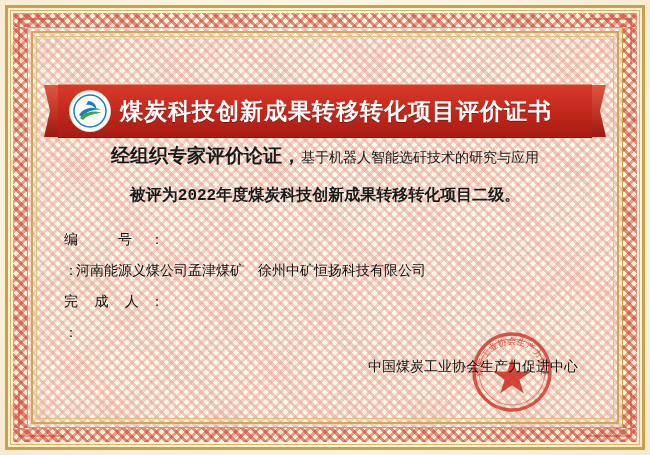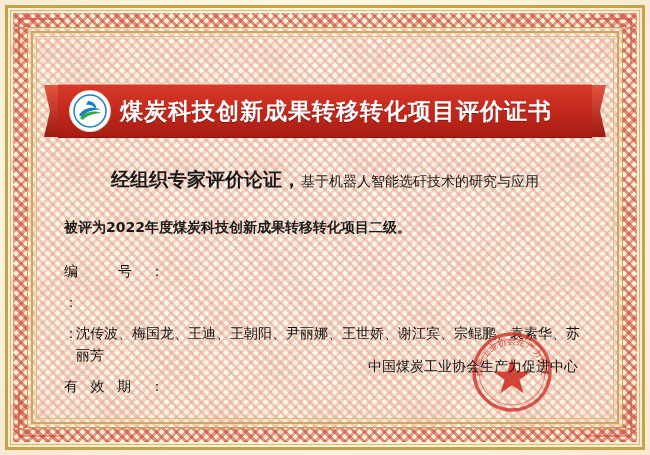--- a/index.html
+++ b/index.html
@@ -120,40 +120,41 @@
     font-weight: bold;
     letter-spacing: 1px;
     padding-right: 30px;
     text-shadow: 0 1px 0 rgba(0,0,0,.35);
     white-space: nowrap;
   }
 
   
   .body {
     position: absolute;
-    left: 64px; top: 166px;
+    left: 64px; top: 144px;
     width: 522px;
     color: #1a1a1a;
+    font-family: Liberation Mono, monospace;
   }
   .line1 {
     text-align: center;
     font-size: 14px;
     line-height: 26px;
     white-space: nowrap;
   }
   .line1 .big {
     font-size: 19px;
     font-weight: bold;
   }
   .line2 {
-    text-align: left;
-    font-size: 14px;
+    text-align: center;
+    font-size: 16px;
     font-weight: bold;
     line-height: 34px;
-    margin-top: 16px;
+    margin-top: 8px;
     white-space: nowrap;
   }
 
   .fields {
     margin-top: 16px;
     font-size: 14px;
     line-height: 22px;
   }
   .field-row {
     display: flex;
@@ -258,29 +259,29 @@
 
     <div class="fields">
 
       <div class="field-row">
         <div class="field-label">编　　号</div>
         <div class="field-colon">：</div>
       </div>
 
       <div class="field-row">
         <div class="field-colon">：</div>
+        <div class="field-value">河南能源义煤公司孟津煤矿　徐州中矿恒扬科技有限公司</div>
       </div>
 
       <div class="field-row">
+        <div class="field-label">完 成 人</div>
         <div class="field-colon">：</div>
-        <div class="field-value">沈传波、梅国龙、王迪、王朝阳、尹丽娜、王世娇、谢江宾、宗鲲鹏、袁素华、苏丽芳</div>
       </div>
 
       <div class="field-row">
-        <div class="field-label">有 效 期</div>
         <div class="field-colon">：</div>
       </div>
 
     </div>
   </div>
 
   <div class="seal">
     <svg width="84" height="84" viewBox="0 0 84 84" aria-hidden="true">
       <circle cx="42" cy="42" r="38" fill="none" stroke="#cc2b1f" stroke-width="3.5" opacity="0.9"></circle>
       <circle cx="42" cy="42" r="33" fill="none" stroke="#cc2b1f" stroke-width="1" opacity="0.6"></circle>

